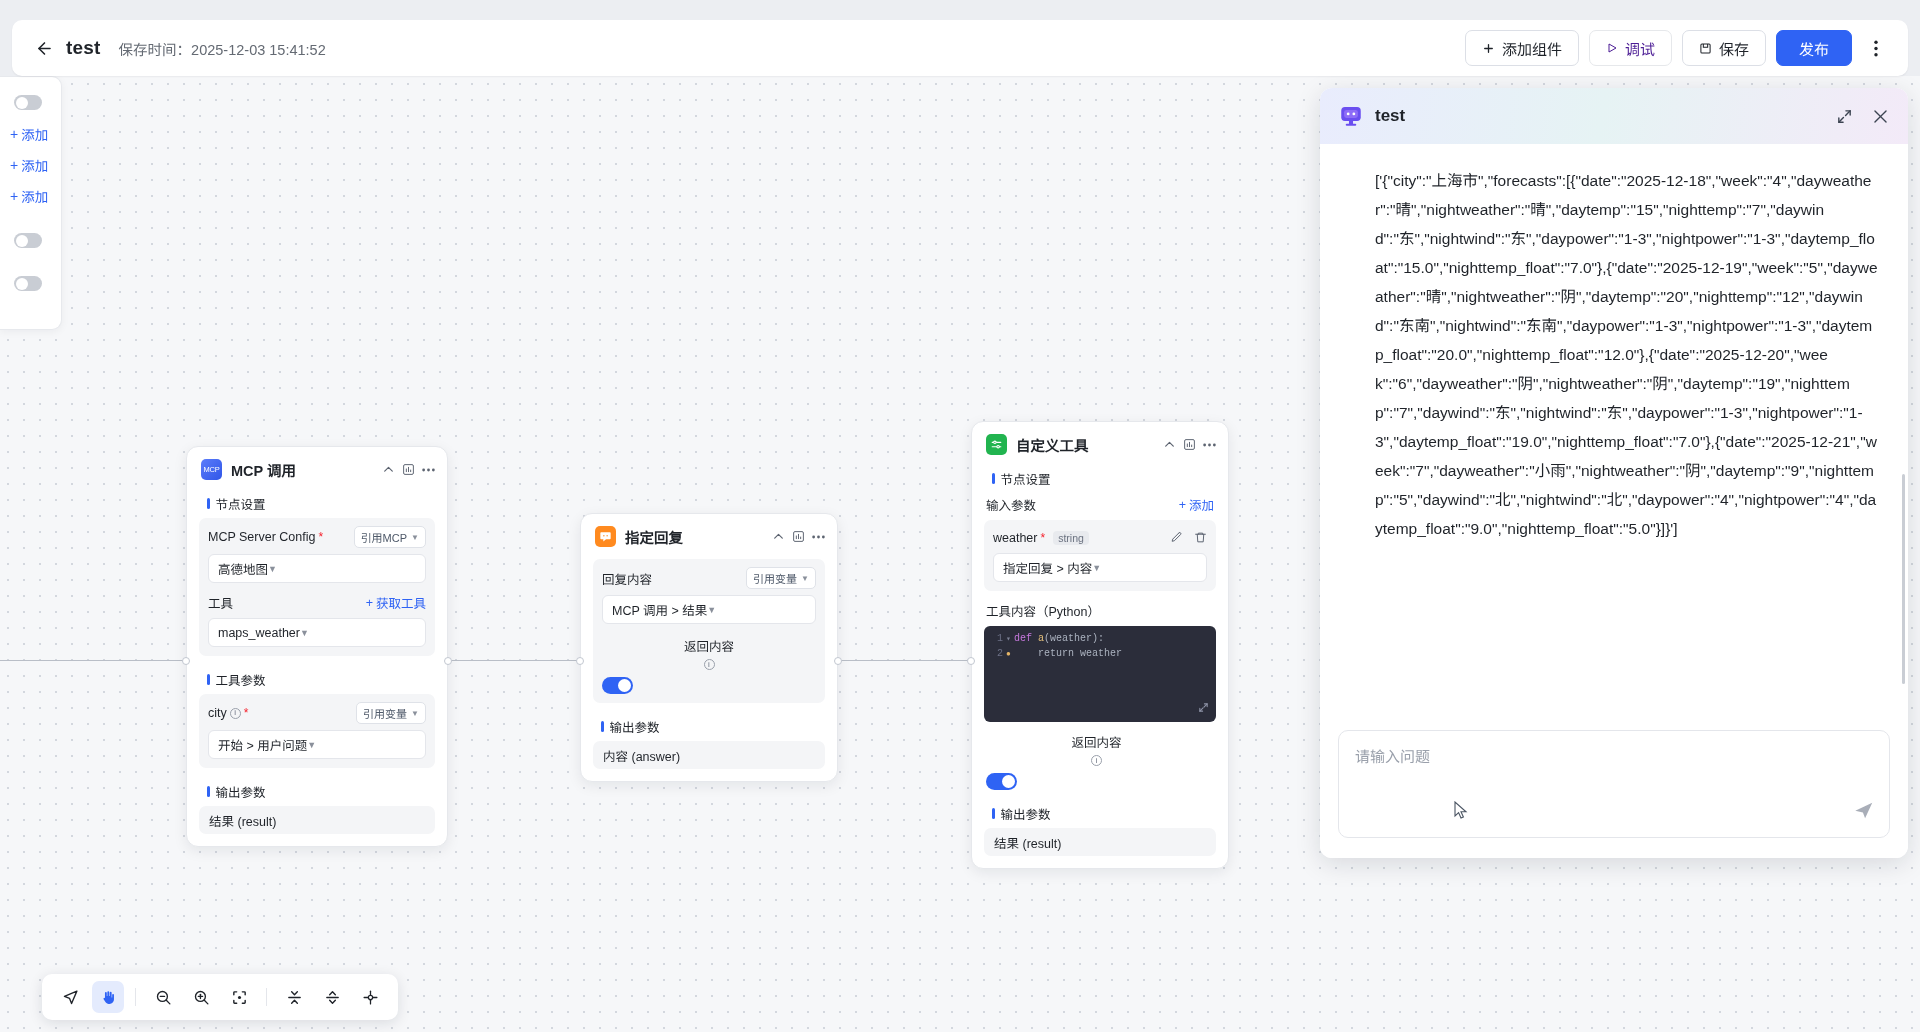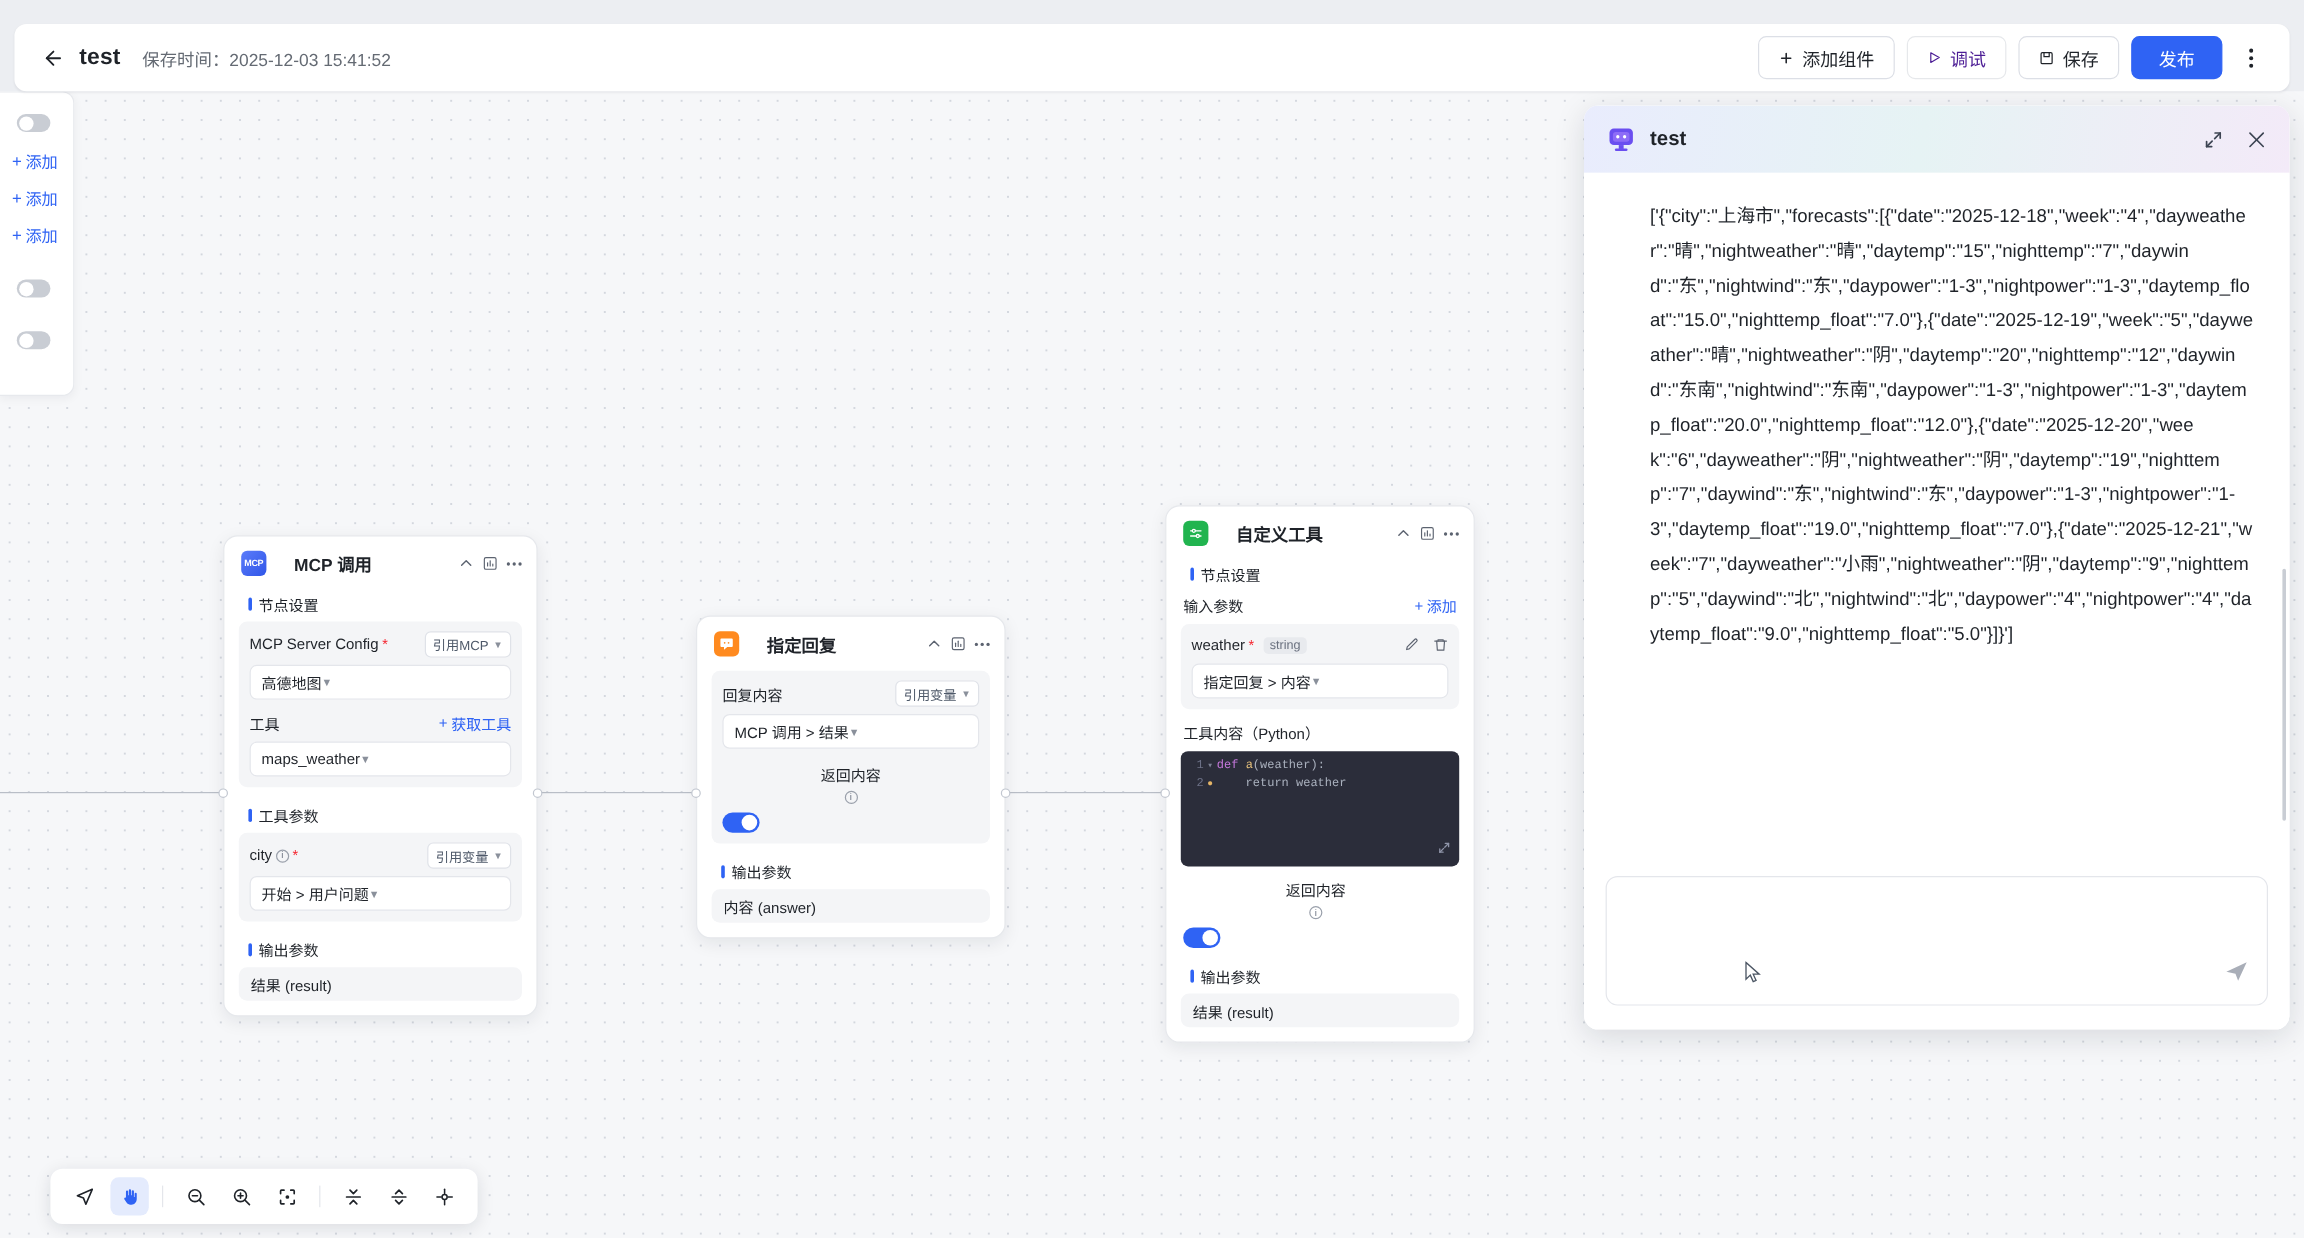--- a/index.html
+++ b/index.html
@@ -78,26 +78,26 @@
   .edge { position: absolute; background: #b9bec7; height: 1.2px; z-index: 1; }
 
   
   .node {
     position: absolute; background: #fff; border-radius: 12px;
     border: 1px solid #e6e8ec;
     box-shadow: 0 4px 14px rgba(16,24,40,.08);
     z-index: 10;
   }
   .node-head {
-    display: flex; align-items: center; gap: 23px; padding: 12px 12px 8px 14px;
+    display: flex; align-items: center; gap: 9px; padding: 12px 12px 8px 14px;
   }
   .node-ico {
     width: 21px; height: 21px; border-radius: 5px; flex: none;
     display: flex; align-items: center; justify-content: center;
-    font-size: 7.5px; font-weight: 700; color: #fff;
+    font-size: 7.5px; font-weight: 400; color: #fff;
   }
   .ico-mcp { background: linear-gradient(135deg,#5b7cfa,#3056e8); letter-spacing:-.3px; }
   .ico-reply { background: #ff8a1f; }
   .ico-tool { background: #21b44f; }
   .node-title { font-size: 14.5px; font-weight: 700; color: #1f2329; }
   .node-actions { margin-left: auto; display: flex; align-items: center; gap: 7px; color: #5c6370; }
   .nact { cursor: pointer; display: flex; align-items: center; justify-content: center; }
 
   .sec-title {
     display: flex; align-items: center; gap: 6px;
@@ -683,20 +683,21 @@
     <div class="chat-body">
       <div class="msg-wrap">
         <div class="msg">['{"city":"上海市","forecasts":[{"date":"2025-12-18","week":"4","dayweather":"晴","nightweather":"晴","daytemp":"15","nighttemp":"7","daywind":"东","nightwind":"东","daypower":"1-3","nightpower":"1-3","daytemp_float":"15.0","nighttemp_float":"7.0"},{"date":"2025-12-19","week":"5","dayweather":"晴","nightweather":"阴","daytemp":"20","nighttemp":"12","daywind":"东南","nightwind":"东南","daypower":"1-3","nightpower":"1-3","daytemp_float":"20.0","nighttemp_float":"12.0"},{"date":"2025-12-20","week":"6","dayweather":"阴","nightweather":"阴","daytemp":"19","nighttemp":"7","daywind":"东","nightwind":"东","daypower":"1-3","nightpower":"1-3","daytemp_float":"19.0","nighttemp_float":"7.0"},{"date":"2025-12-21","week":"7","dayweather":"小雨","nightweather":"阴","daytemp":"9","nighttemp":"5","daywind":"北","nightwind":"北","daypower":"4","nightpower":"4","daytemp_float":"9.0","nighttemp_float":"5.0"}]}']</div>
       </div>
       <div class="chat-scroll"></div>
     </div>
 
 
     <div class="chat-foot">
       <div class="composer">
+        <div class="ph">请输入问题</div>
         <span class="send-ico">
           <svg width="22" height="22" viewBox="0 0 24 24" fill="currentColor">
             <path d="M2.5 12.8 21 4.2 13.2 21l-2.4-6.4L2.5 12.8z" opacity=".85"></path>
           </svg>
         </span>
       </div>
     </div>
   </div>
 
   <svg class="cursor-arrow" width="14" height="20" viewBox="0 0 14 20">

